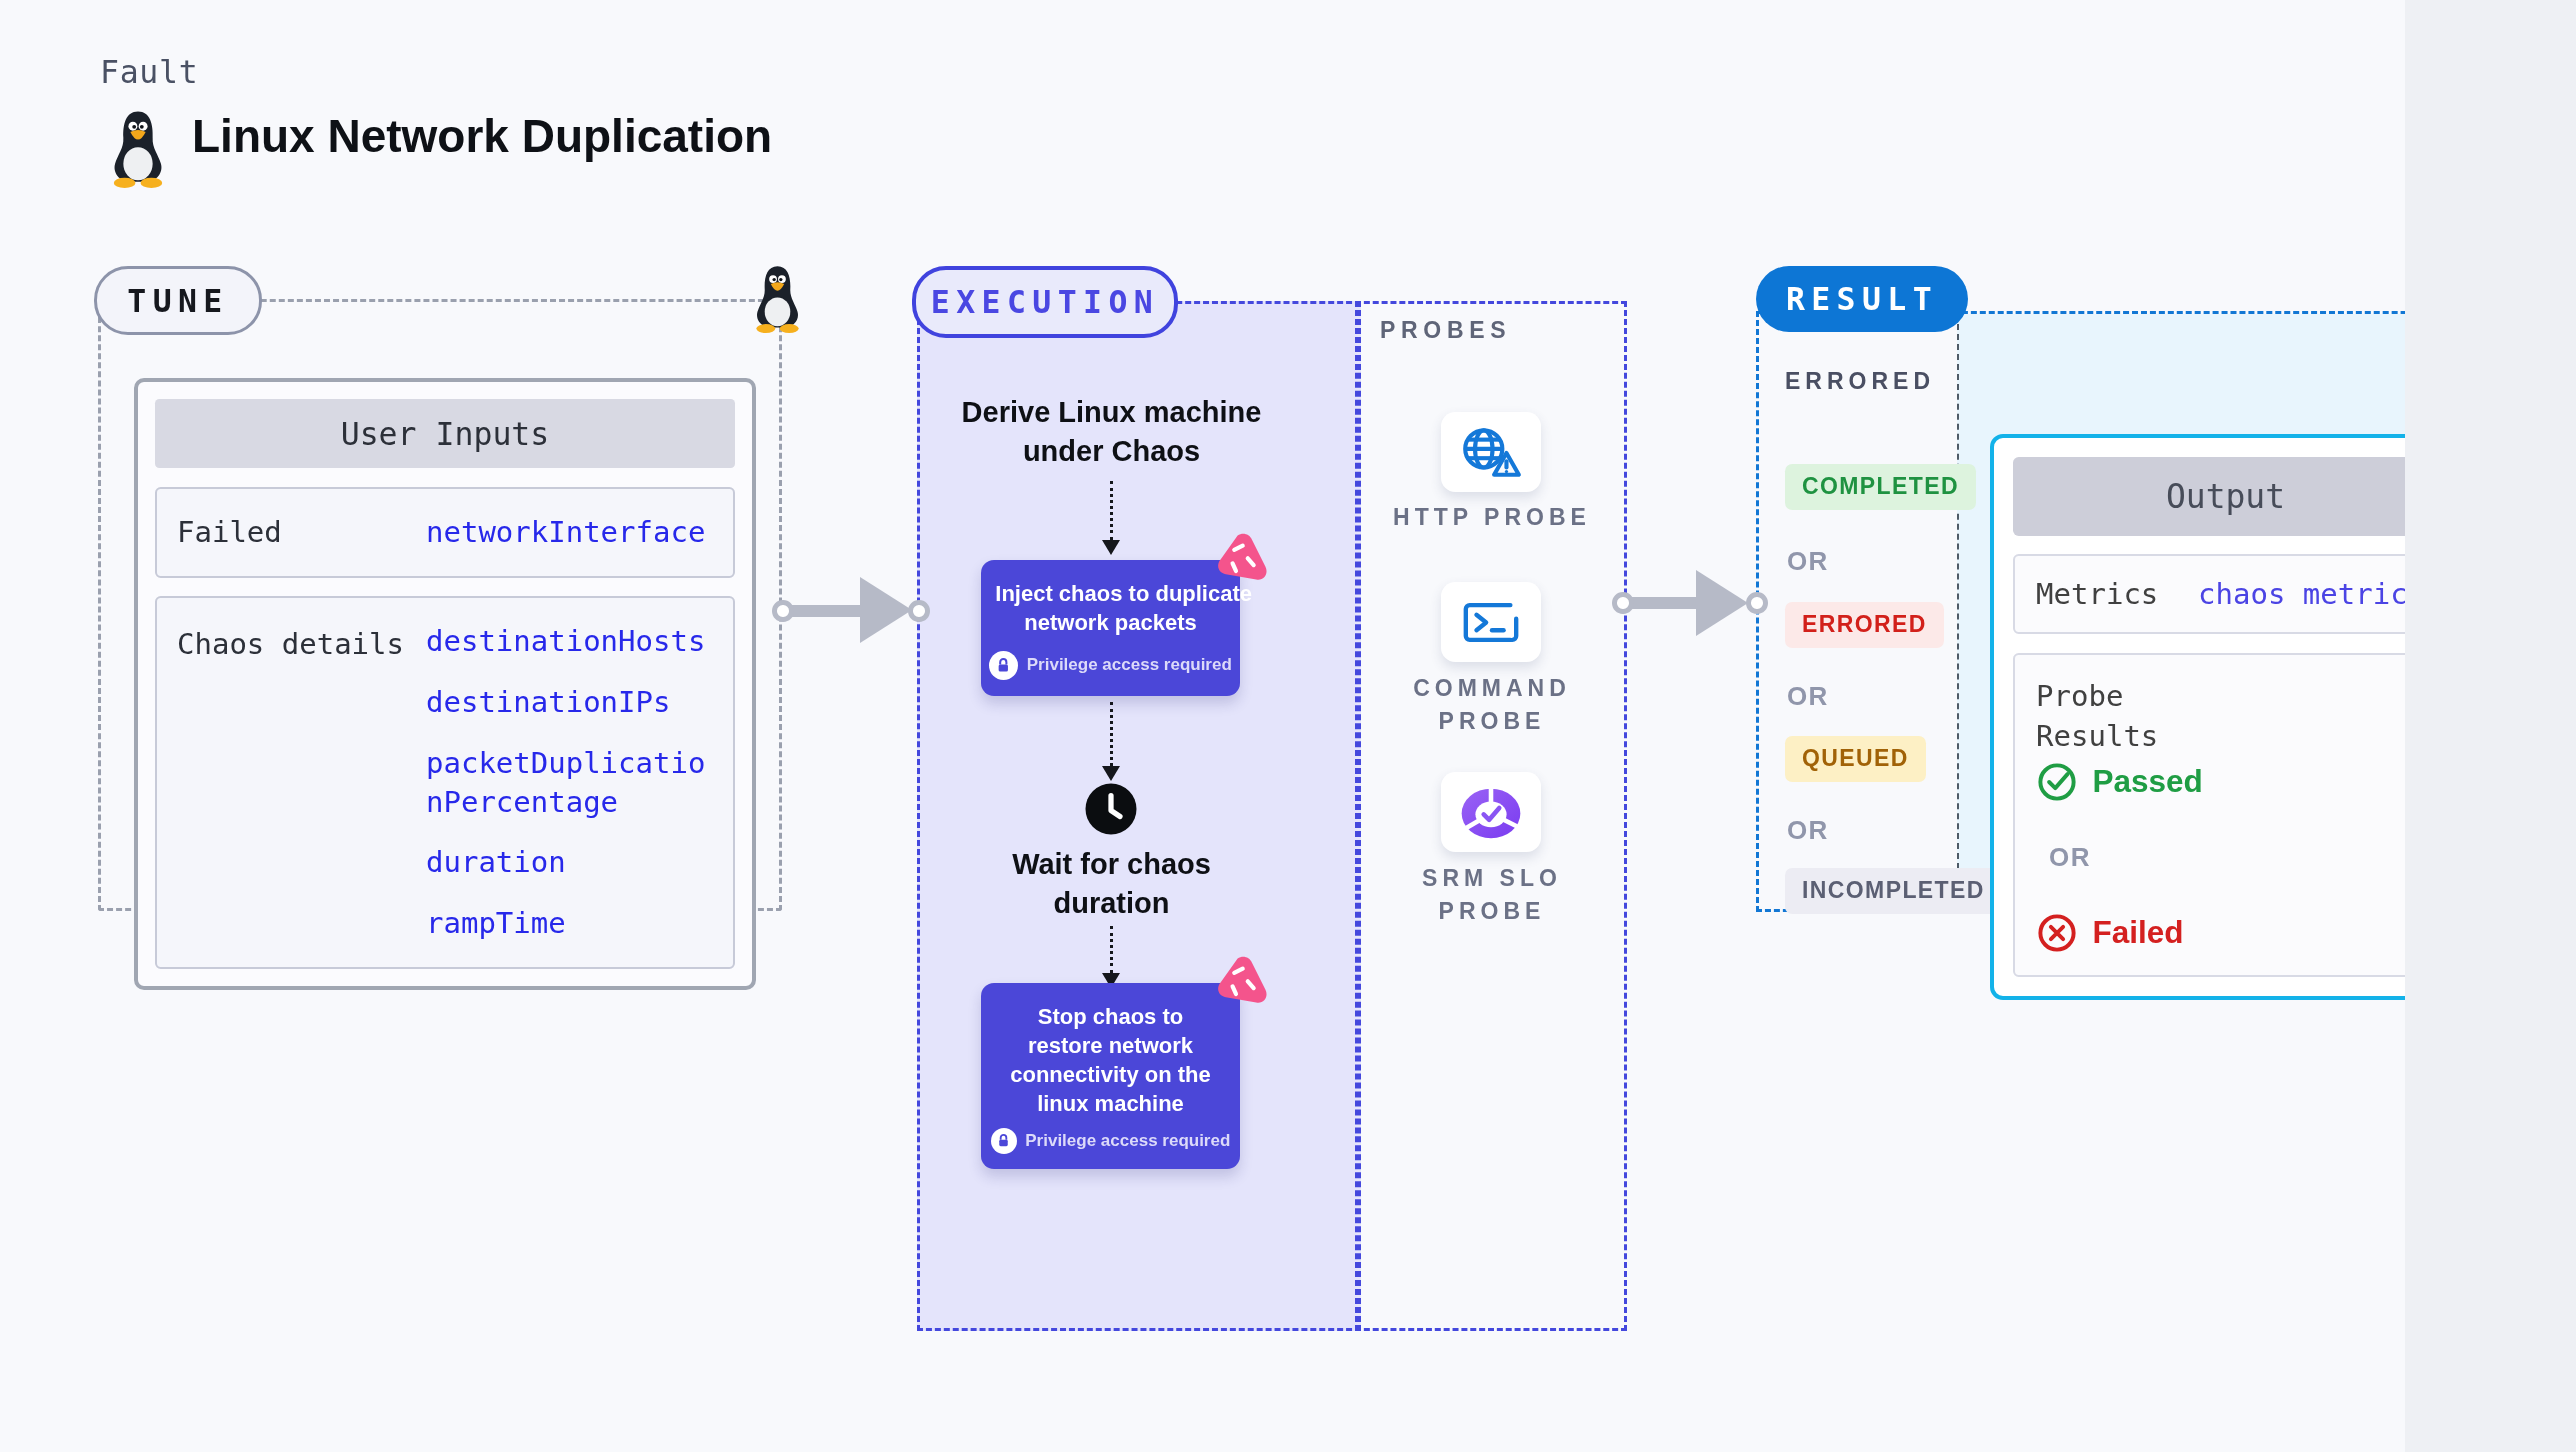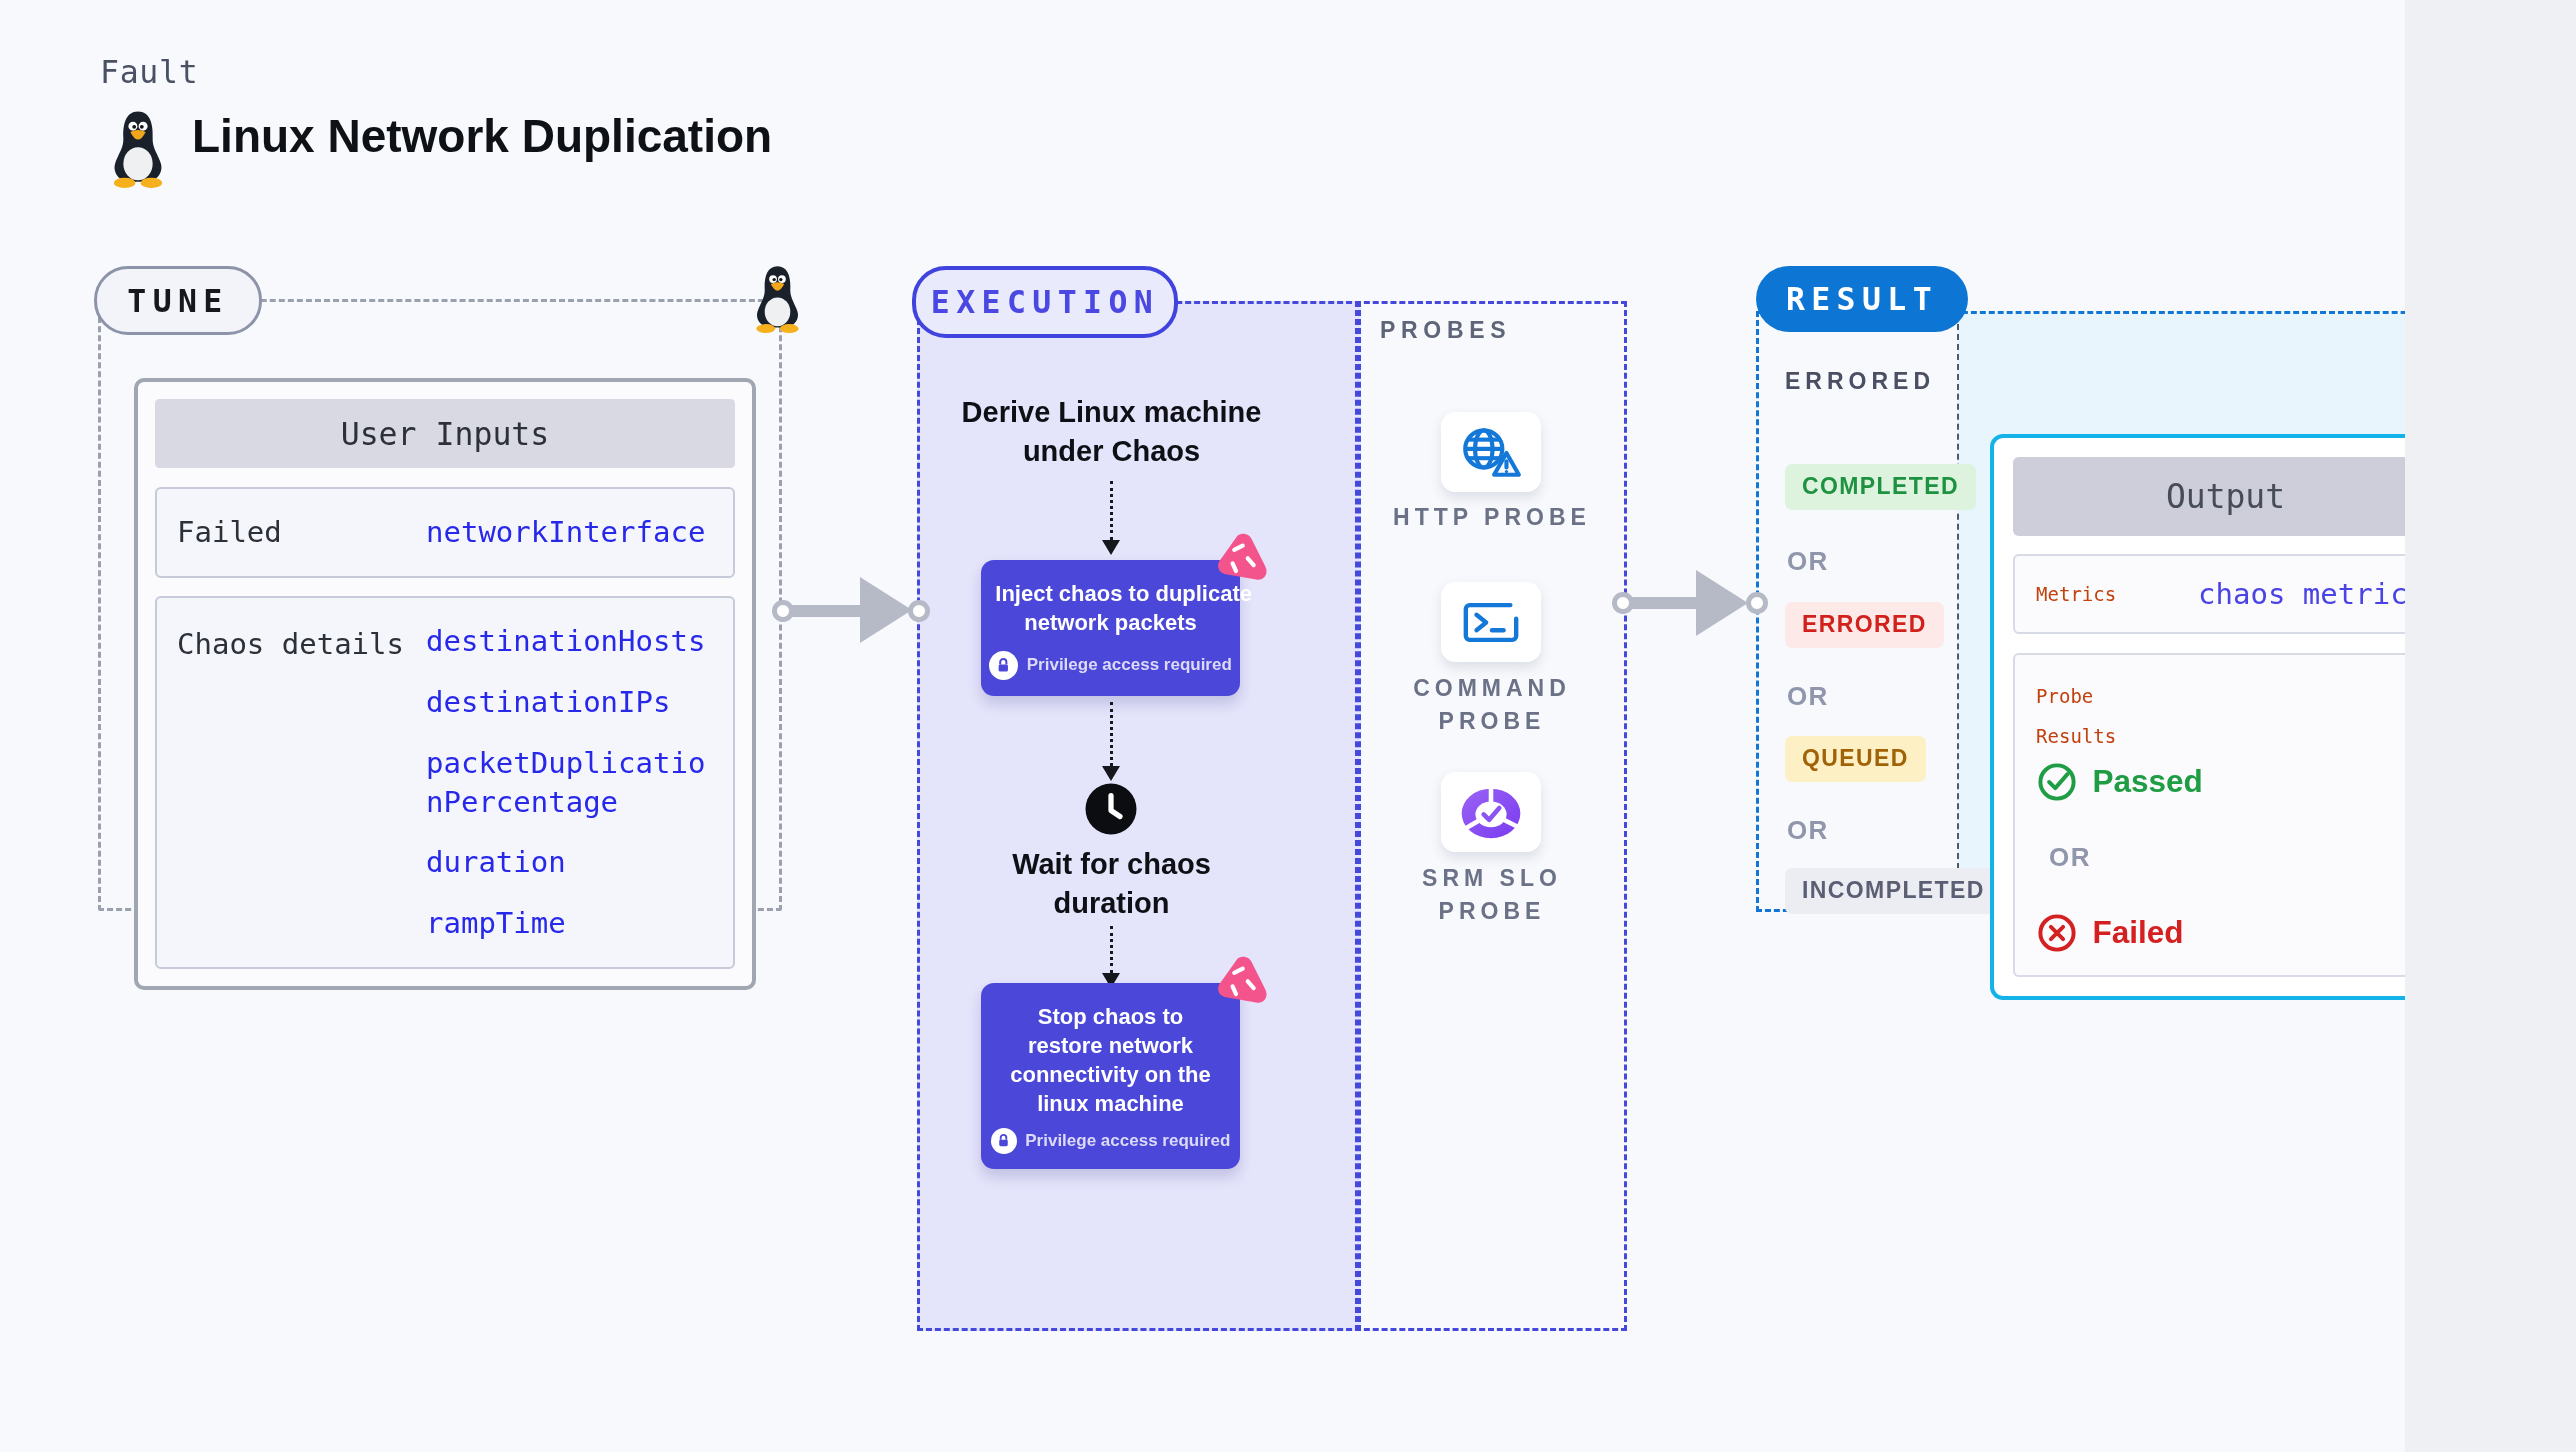--- a/index.html
+++ b/index.html
@@ -79,21 +79,21 @@
   .or-1{top:546px;} .or-2{top:681px;} .or-3{top:815px;}
 
   
   .output-box{position:absolute;left:1990px;top:434px;width:471px;border:4.3px solid #13b2e9;border-radius:13px;
               background:#ffffff;padding:18.6px;box-sizing:border-box;display:flex;flex-direction:column;gap:18.6px;}
   .output-title{height:79px;background:#cdced9;border-radius:5.7px;display:flex;align-items:center;justify-content:center;
                 font-size:33px;color:#474c59;}
   .output-row{border:2.1px solid #d8dae5;border-radius:5.7px;background:#fbfbfd;display:flex;align-items:flex-start;
               padding:21.5px;box-sizing:border-box;}
   .metrics-row{align-items:center;height:80px;}
-  .out-label{font-size:19px;color:#c2410c;width:162px;flex:none;line-height:40px;}
+  .out-label{font-size:29px;color:#404040;width:162px;flex:none;line-height:40px;}
   .metrics-value{font-size:29px;color:#4b44e4;white-space:nowrap;}
   .probe-results-col{display:flex;flex-direction:column;gap:39px;padding-top:4.3px;justify-content:flex-end;}
   .result-line{display:flex;align-items:center;gap:14.3px;}
   .passed-text{font-size:31.5px;font-weight:800;color:#1f9d44;}
   .failed-text{font-size:31.5px;font-weight:800;color:#d42020;}
   .or-inline{font-size:26px;font-weight:bold;color:#9096ab;letter-spacing:1.4px;padding-left:13px;}
   .res-icon{width:42px;height:42px;flex:none;}
 </style>
 </head>
 <body>

